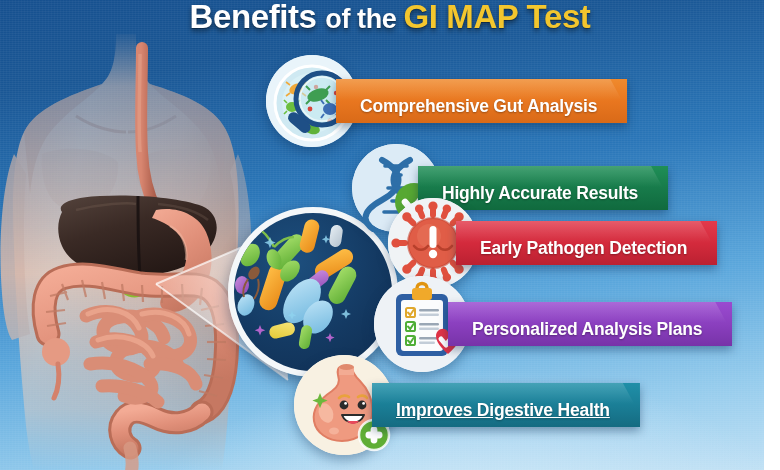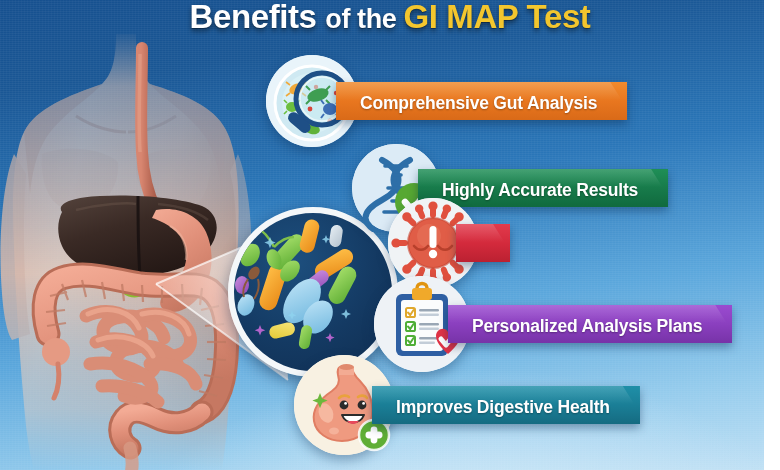--- a/index.html
+++ b/index.html
@@ -50,21 +50,21 @@
   
   .row{position:absolute;display:flex;align-items:center;z-index:20;}
   .icon-disc{
     position:relative;border-radius:50%;flex:0 0 auto;
     box-shadow:0 5px 12px rgba(8,40,80,.34);
     overflow:visible;
   }
   .banner{
     position:relative;height:34px;display:flex;align-items:center;
     color:#fff;font-size:17.5px;font-weight:bold;letter-spacing:-.2px;
-    padding:4px 30px 0 24px;white-space:nowrap;
+    padding:10px 30px 0 24px;white-space:nowrap;
     box-shadow:0 4px 9px rgba(5,35,70,.38);
     text-shadow:0 1px 2px rgba(0,0,0,.32);
     margin-left:-22px;
   }
   .banner::after{
     content:"";position:absolute;right:0;top:0;height:100%;width:17px;
     background:inherit;
     clip-path:polygon(0 0,100% 0,100% 100%,0 100%,70% 50%);
   }
   .banner .txt{position:relative;z-index:2;}
@@ -433,20 +433,21 @@
 
         <rect x="41.5" y="28" width="7" height="22" rx="3.5" fill="#ffffff"></rect>
         <circle cx="45" cy="56" r="4.2" fill="#ffffff"></circle>
 
         <path d="M26 48 C30 53,36 53,40 48" stroke="#b8402c" stroke-width="2.6" fill="none" stroke-linecap="round"></path>
         <path d="M50 48 C54 53,60 53,64 48" stroke="#b8402c" stroke-width="2.6" fill="none" stroke-linecap="round"></path>
       </svg>
     </div>
     <div class="banner" style="background:linear-gradient(180deg,#e23a4c 0%,#d32a3c 52%,#bb2131 100%);">
       <span class="sheen"></span>
+      <span class="txt">Early Pathogen Detection</span>
     </div>
   </div>
 
   <div class="row" style="left:374px;top:276px;">
     <div class="icon-disc disc-pale" style="width:96px;height:96px;">
       <svg width="96" height="96" viewBox="0 0 96 96">
         <circle cx="48" cy="48" r="48" fill="#eef2f6"></circle>
 
         <rect x="22" y="18" width="52" height="62" rx="6" fill="#2e5fa3"></rect>
         <rect x="27" y="24" width="42" height="51" rx="3" fill="#fbfcfd"></rect>
@@ -511,20 +512,20 @@
         <path d="M53 66 C56 70,62 70,65 66 Z" fill="#e8485c"></path>
 
         <path d="M26 38 l2.2 5.4 5.4 2.2 -5.4 2.2 -2.2 5.4 -2.2 -5.4 -5.4 -2.2 5.4 -2.2 Z" fill="#6cb83c"></path>
 
         <circle cx="80" cy="80" r="15" fill="#5fae35"></circle>
         <circle cx="80" cy="80" r="15" fill="none" stroke="#ffffff" stroke-width="2.5" opacity=".85"></circle>
         <rect x="76.6" y="71.5" width="6.8" height="17" rx="3.4" fill="#ffffff"></rect>
         <rect x="71.5" y="76.6" width="17" height="6.8" rx="3.4" fill="#ffffff"></rect>
       </svg>
     </div>
-    <div class="banner" style="background:linear-gradient(180deg,#1f8fa8 0%,#1a7e96 52%,#156b81 100%);">
+    <div class="banner" style="background:linear-gradient(180deg,#1f8fa8 0%,#1a7e96 52%,#156b81 100%);text-decoration:underline;">
       <span class="sheen"></span>
       <span class="txt">Improves Digestive Health</span>
     </div>
   </div>
 
   <div id="noise"></div>
 </div>
 
 </body></html>

